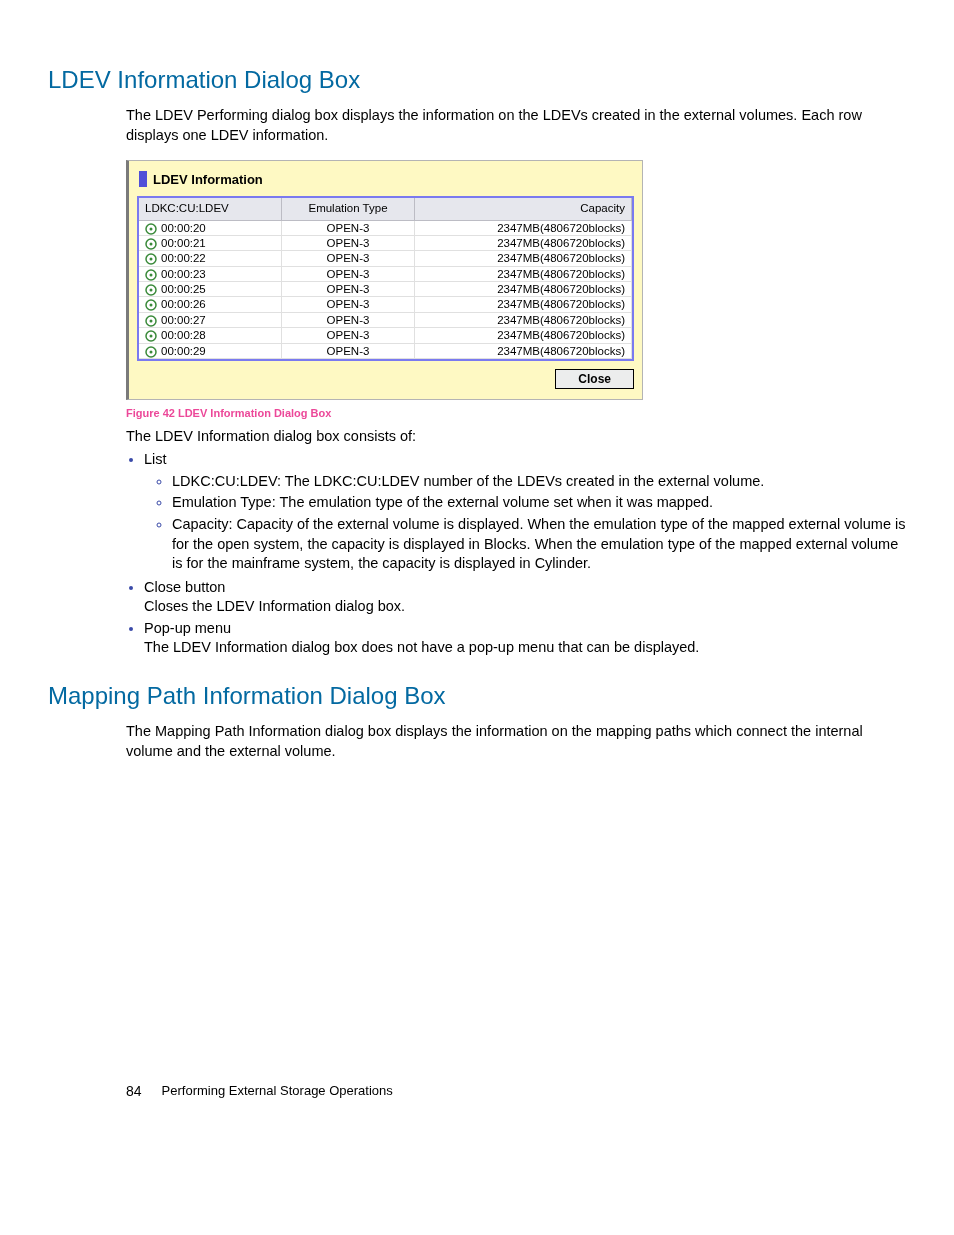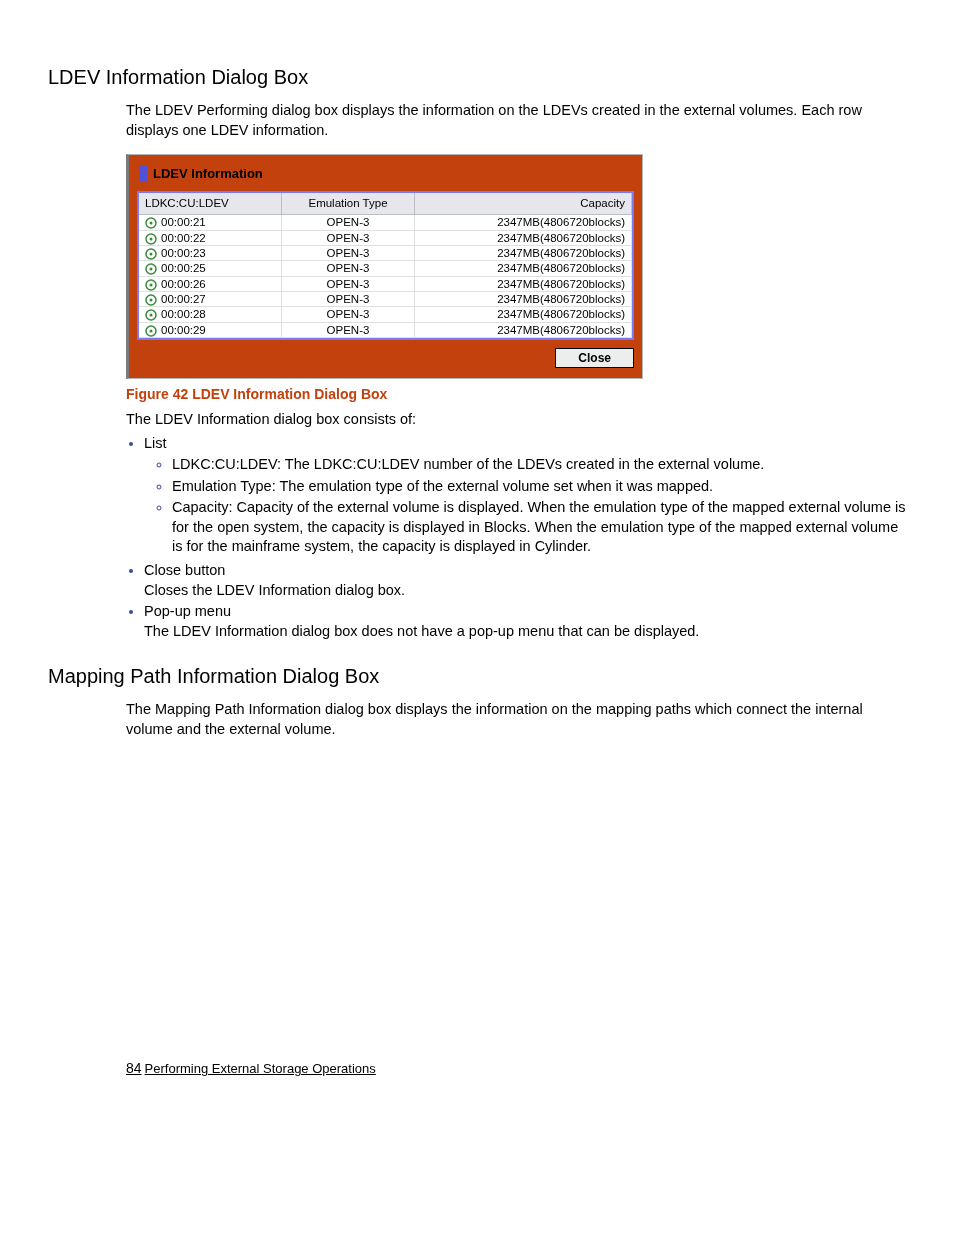--- a/index.html
+++ b/index.html
@@ -8,34 +8,34 @@
     padding: 48px 48px 40px 48px;
     width: 954px;
     box-sizing: border-box;
     color: #000;
     font-size: 14.5px;
     line-height: 1.35;
   }
   h2.section {
     font-family: Arial, Helvetica, sans-serif;
     font-weight: 400;
-    color: #000000;
-    font-size: 20px;
+    color: #0369a1;
+    font-size: 24px;
     margin: 16px 0 10px 0;
   }
   .indent { margin-left: 78px; }
   .para { margin: 4px 0 14px 0; }
 
   
   .dlg-outer {
     margin: 14px 0 6px 0;
     width: 497px;
     border: 1px solid #b4b4b4;
     border-left: 3px solid #7a7a7a;
-    background: #c2410c;
+    background: #fef9c3;
     padding: 8px 8px 10px 8px;
   }
   .dlg-title {
     font-family: Arial, Helvetica, sans-serif;
     font-weight: 700;
     font-size: 13px;
     display: flex;
     align-items: center;
     gap: 6px;
     margin: 2px 0 8px 2px;
@@ -77,43 +77,42 @@
   .close-row { text-align:right; padding: 8px 0 0 0; }
   .close-btn {
     font-family: Arial, Helvetica, sans-serif;
     font-weight:700; font-size:12px;
     background:#eceded;
     border:1px solid #000;
     padding:2px 22px;
   }
 
   .fig-caption {
-    color:#c2410c;
+    color:#ec4899;
     font-weight:700;
-    font-size:14px;
+    font-size:11px;
     margin:6px 0 6px 0;
   }
 
   ul.bullets { margin:4px 0; padding-left: 18px; }
   ul.bullets > li { margin:2px 0; }
   ul.bullets > li::marker { color:#3a4aa8; }
   ul.sub { margin:2px 0 4px 0; padding-left: 28px; }
   ul.sub > li { margin:2px 0; }
   ul.sub > li::marker { color:#3a4aa8; }
   .b { font-weight:400; }
 
   .footer {
     position: relative;
     margin-top: 320px;
     font-size: 13px;
     display:flex;
-    gap: 3px;
+    gap: 20px;
     align-items:center;
     padding-left: 78px;
-    text-decoration: underline;
   }
   .footer .pn { font-size:14px; }
 </style>
 </head>
 <body>
 
 <h2 class="section">LDEV Information Dialog Box</h2>
 <div class="indent">
   <p class="para">The LDEV Performing dialog box displays the information on the LDEVs created in the external volumes. Each row displays one LDEV information.</p>
 
@@ -125,20 +124,28 @@
     <div class="tbl-wrap">
       <table class="ldev">
         <thead>
           <tr>
             <th>LDKC:CU:LDEV</th>
             <th>Emulation Type</th>
             <th>Capacity</th>
           </tr>
         </thead>
         <tbody id="ldev-body">
+            <tr>
+              <td><svg class="disk-ico" width="12" height="12" viewBox="0 0 12 12">
+                  <circle cx="6" cy="6" r="5" fill="none" stroke="#3a8a3a" stroke-width="1.5"></circle>
+                  <circle cx="6" cy="6" r="1.5" fill="#3a8a3a"></circle>
+                </svg><span>00:00:20</span></td>
+              <td><span>OPEN-3</span></td>
+              <td><span>2347MB(4806720blocks)</span></td>
+            </tr>
             <tr>
               <td><svg class="disk-ico" width="12" height="12" viewBox="0 0 12 12">
                   <circle cx="6" cy="6" r="5" fill="none" stroke="#3a8a3a" stroke-width="1.5"></circle>
                   <circle cx="6" cy="6" r="1.5" fill="#3a8a3a"></circle>
                 </svg><span>00:00:21</span></td>
               <td><span>OPEN-3</span></td>
               <td><span>2347MB(4806720blocks)</span></td>
             </tr>
             <tr>
               <td><svg class="disk-ico" width="12" height="12" viewBox="0 0 12 12">

